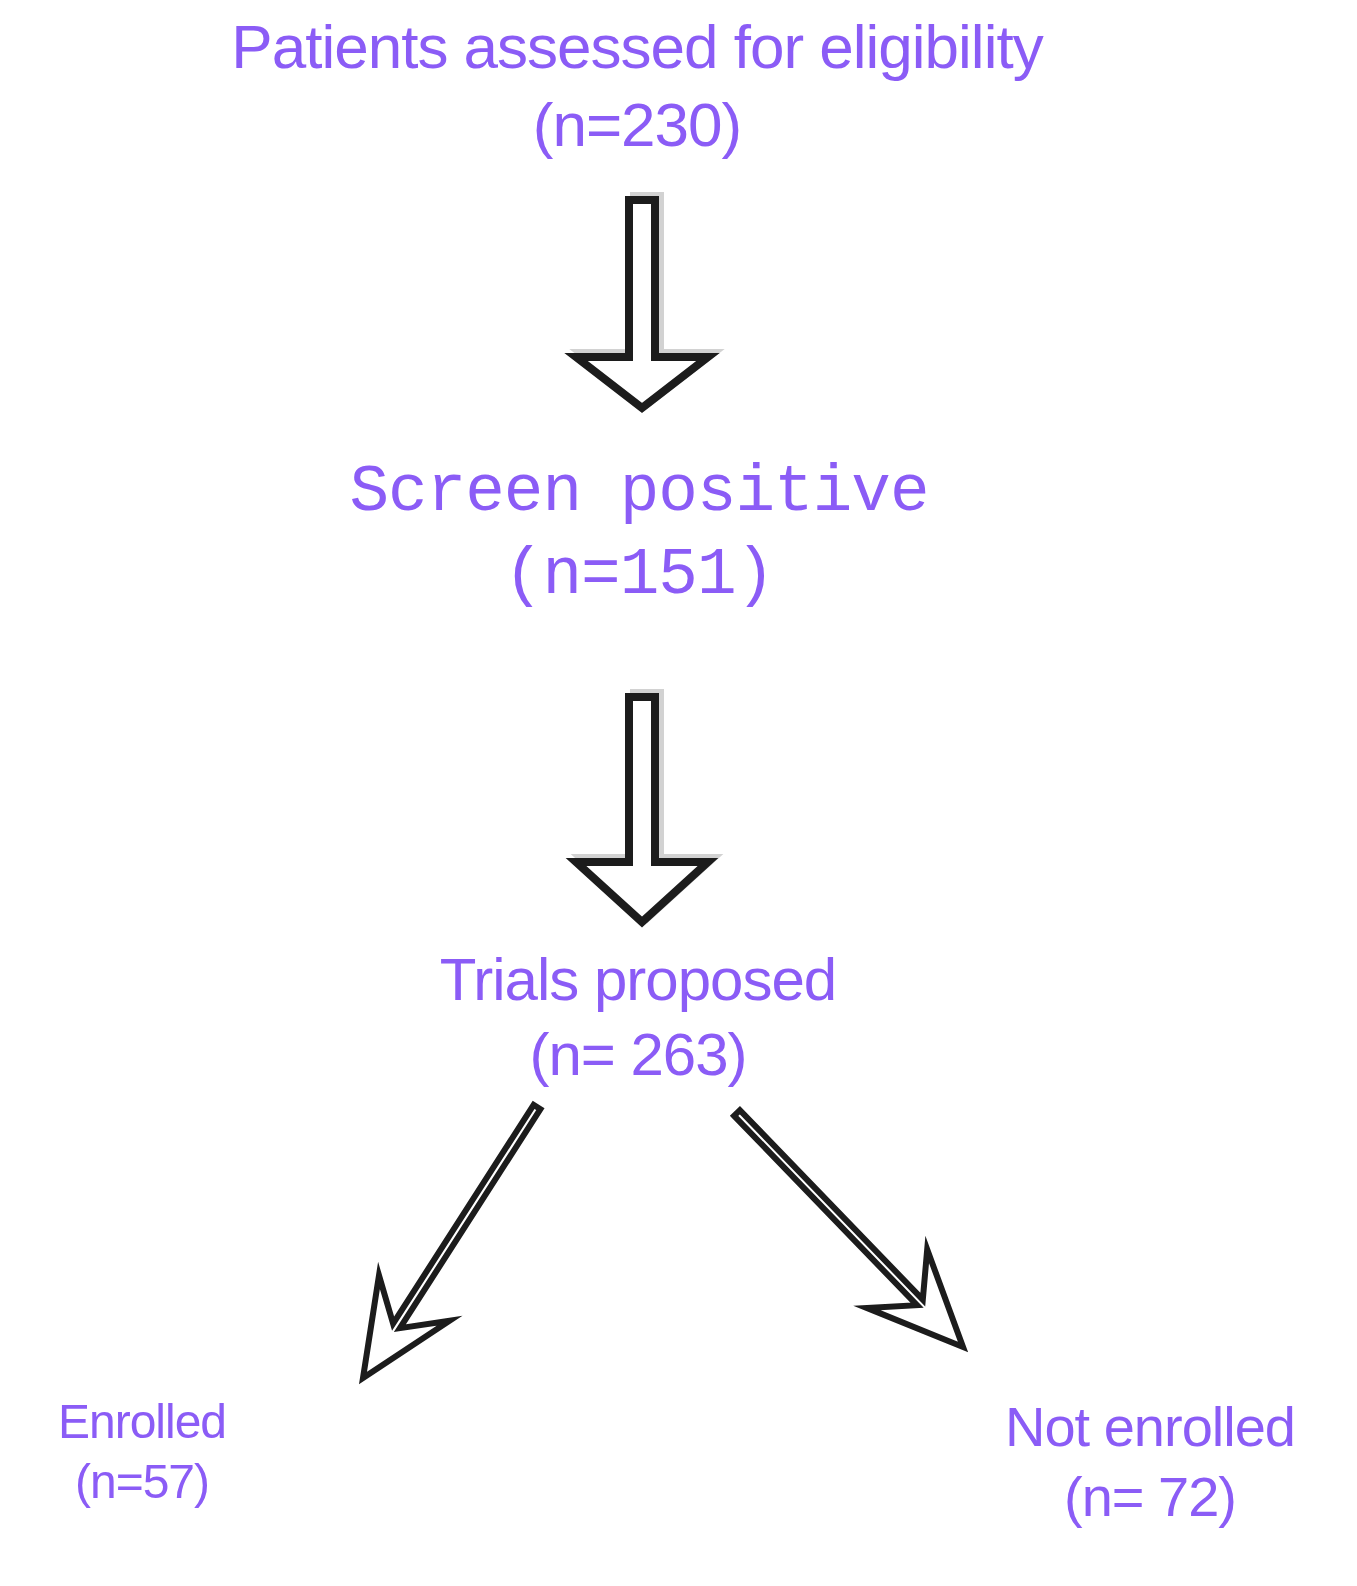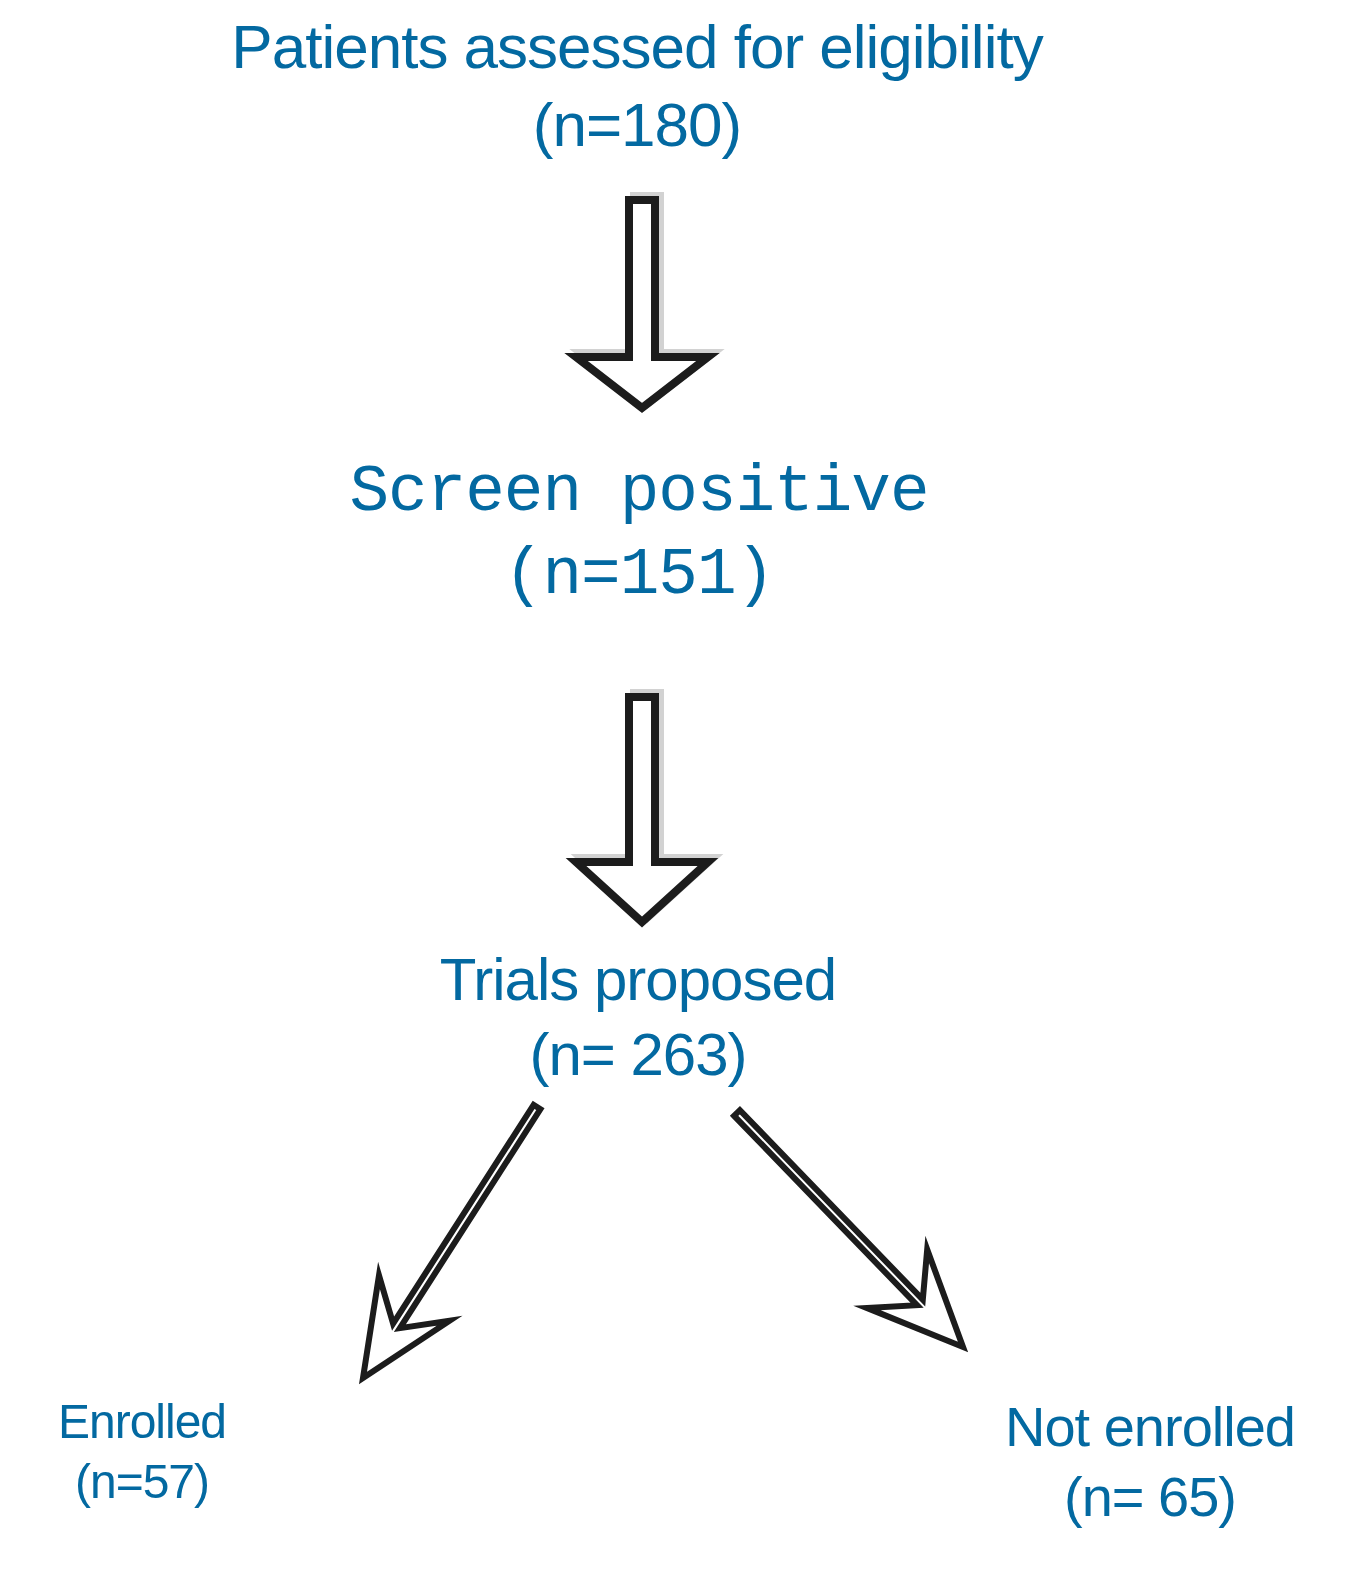--- a/index.html
+++ b/index.html
@@ -6,21 +6,21 @@
     margin: 0;
     padding: 0;
     background: #ffffff;
   }
   .canvas {
     position: relative;
     width: 1357px;
     height: 1586px;
     background: #ffffff;
     font-family: "Liberation Sans", sans-serif;
-    color: #0369a1;
+    color: #8b5cf6;
     overflow: hidden;
   }
   .arrow-layer {
     position: absolute;
     left: 0;
     top: 0;
     pointer-events: none;
   }
   .varrow {
     filter: drop-shadow(5px -4px 0 #d2d2d2);
@@ -50,36 +50,36 @@
 
     <polygon class="varrow" points="629,697 655,697 655,862 708,862 642,922 576,862 629,862" fill="#ffffff" stroke="#1c1c1c" stroke-width="8" stroke-linejoin="miter"></polygon>
 
     <path d="M 540.4,1109.2 L 399.9,1328.1 L 449.6,1320.8 L 363,1378 L 379,1275.4 L 393.1,1323.7 L 533.6,1104.8 Z" fill="#ffffff" stroke="#1c1c1c" stroke-width="6" stroke-linejoin="miter" stroke-miterlimit="6"></path>
 
     <path d="M 734.1,1115.8 L 917,1305.2 L 866.8,1307.9 L 963,1347 L 927.2,1249.5 L 922.8,1299.6 L 739.9,1110.2 Z" fill="#ffffff" stroke="#1c1c1c" stroke-width="6" stroke-linejoin="miter" stroke-miterlimit="6"></path>
   </svg>
 
   <div class="node node-assessed">
     <div>Patients assessed for eligibility</div>
-    <div>(n=180)</div>
+    <div>(n=230)</div>
   </div>
 
   <div class="node node-screen">
     <div>Screen positive</div>
     <div>(n=151)</div>
   </div>
 
   <div class="node node-trials">
     <div>Trials proposed</div>
     <div>(n= 263)</div>
   </div>
 
   <div class="node node-enrolled">
     <div>Enrolled</div>
     <div>(n=57)</div>
   </div>
 
   <div class="node node-not-enrolled">
     <div>Not enrolled</div>
-    <div>(n= 65)</div>
+    <div>(n= 72)</div>
   </div>
 
 </div>
 
 </body></html>

